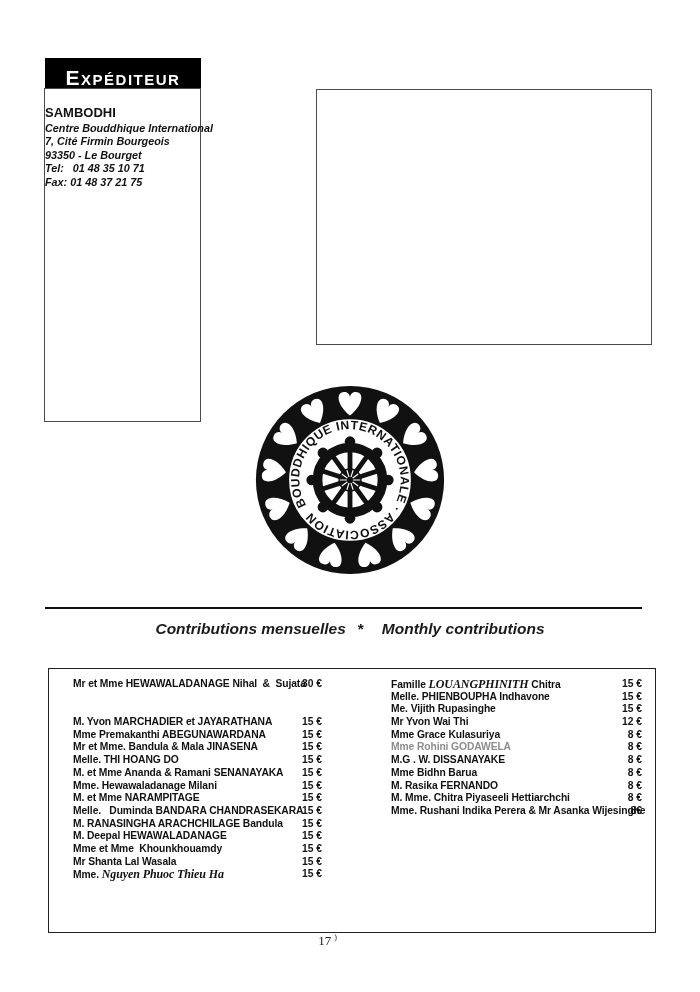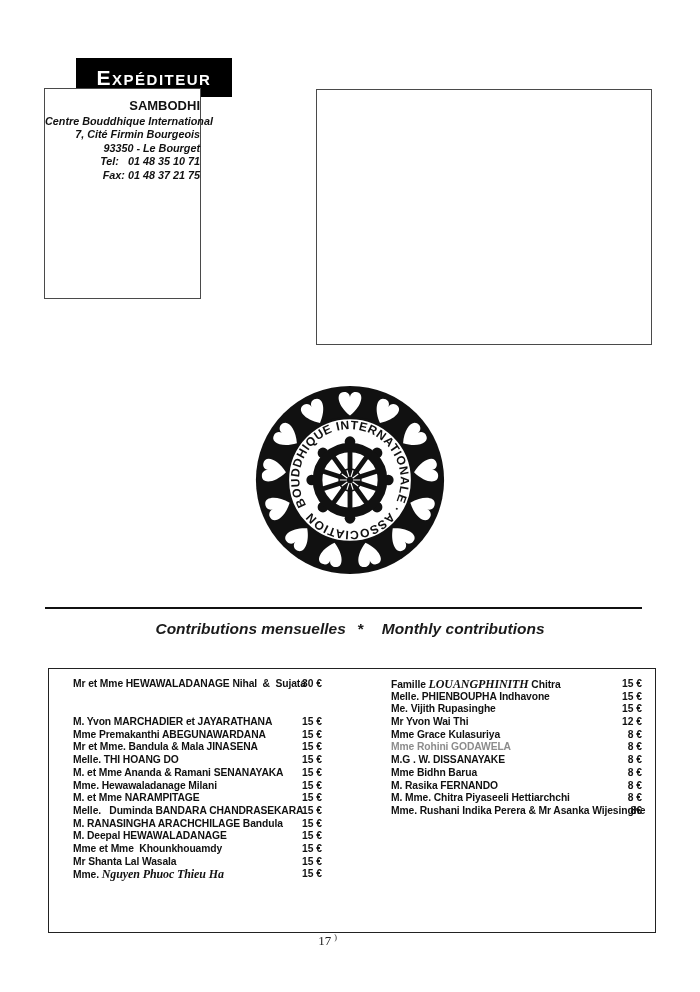--- a/index.html
+++ b/index.html
@@ -1,25 +1,25 @@
 <!DOCTYPE html>
 <html><head>
 <meta charset="utf-8">
 <style>
   html,body{margin:0;padding:0;background:#fff;}
   body{width:700px;height:992px;font-family:"Liberation Sans",sans-serif;color:#111;}
   .page{position:relative;width:700px;height:992px;background:#fff;overflow:hidden;}
 
   .hdr{position:absolute;background:#000;color:#fff;display:flex;align-items:center;justify-content:center;
        font-weight:bold;font-variant:small-caps;letter-spacing:1.5px;font-size:21px;}
-  .exp-hdr{left:45px;top:58px;width:156px;height:39px;margin-left:31px;}
+  .exp-hdr{left:45px;top:58px;width:156px;height:39px;}
   .dest-hdr{left:317px;top:57px;width:334px;height:32px;}
 
   .box{position:absolute;border:1px solid #4a4a4a;background:#fff;box-sizing:border-box;}
-  .exp-box{left:44px;top:88px;width:157px;height:211px;text-align:right;padding-top:9px;}
+  .exp-box{left:44px;top:88px;width:157px;height:334px;text-align:left;padding-top:16px;}
   .dest-box{left:316px;top:89px;width:336px;height:256px;}
 
   .org{font-weight:bold;font-size:13px;margin-bottom:2px;}
   .addr{font-style:italic;font-weight:bold;font-size:10.8px;line-height:13.4px;white-space:pre;}
 
   .logo{position:absolute;left:253px;top:383px;}
   .circtext{font-family:"Liberation Sans",sans-serif;font-weight:bold;font-size:12.5px;letter-spacing:0.6px;fill:#111;}
 
   .rule{position:absolute;left:45px;top:607px;width:597px;border-top:2px solid #111;height:0;}
 

